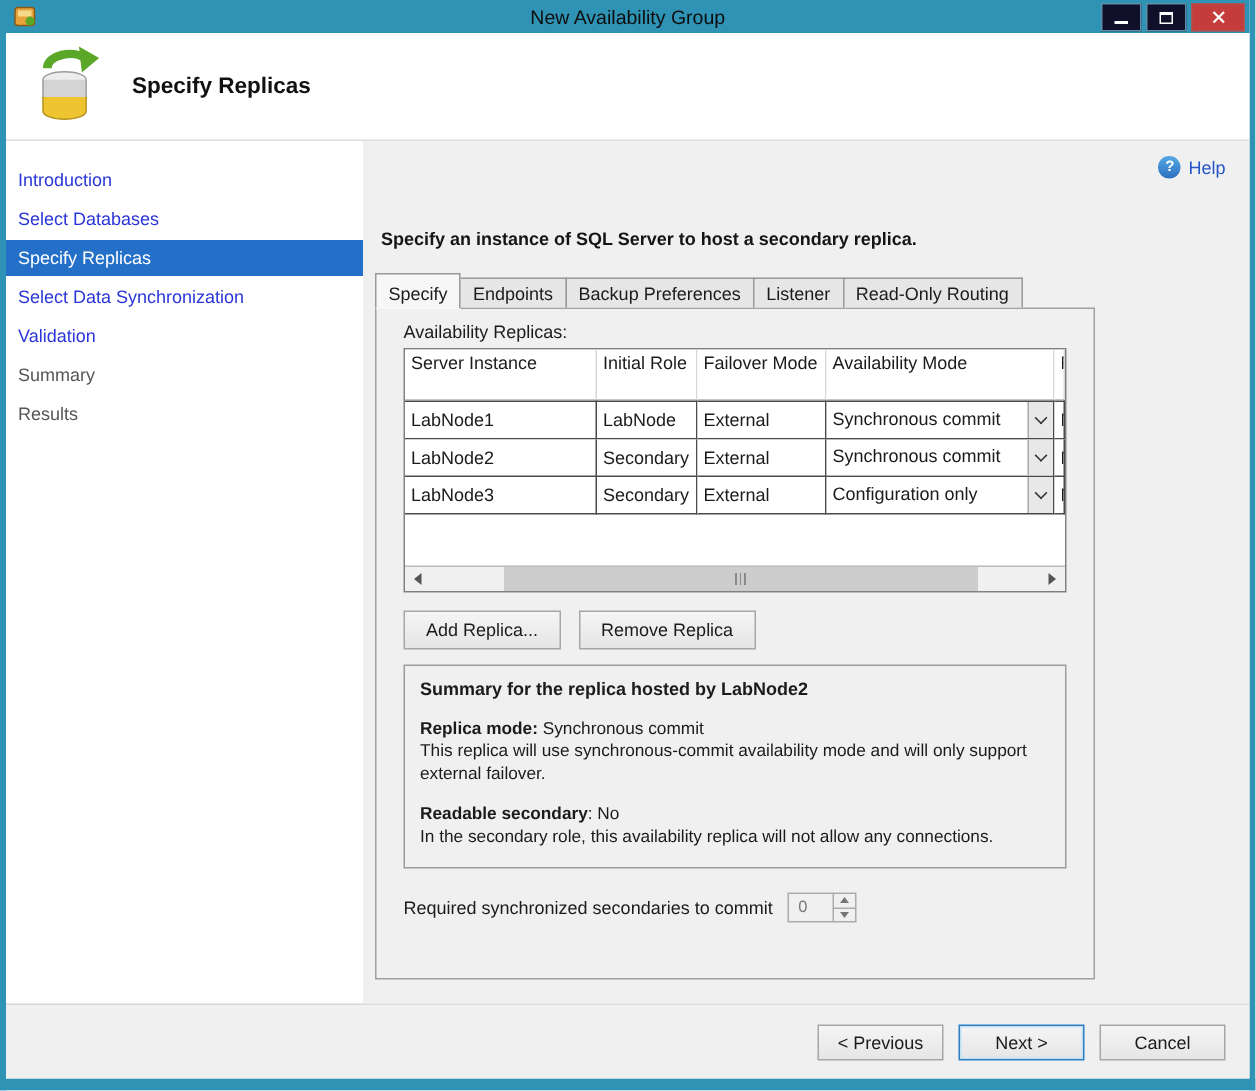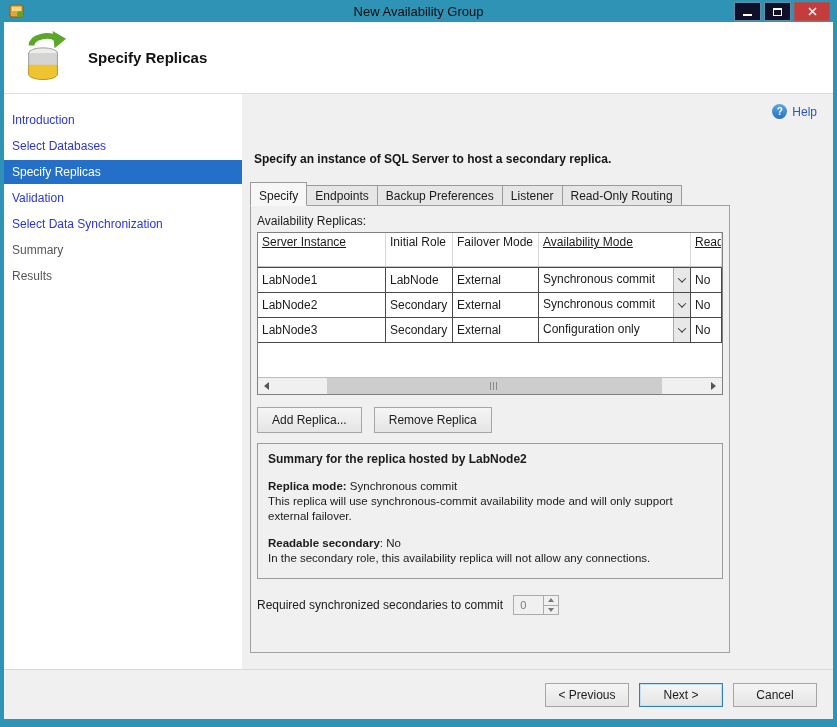--- a/index.html
+++ b/index.html
@@ -63,36 +63,36 @@
     height: 20px; padding: 3px 8px 2px 8px; border: 1px solid #9A9A9A; border-bottom: none;
     background: #E6E6E6; margin-right: -1px; font-size: 12px; cursor: pointer; white-space: nowrap;
   }
   .tab.active {
     height: 24px; padding-top: 6px; background: #F7F7F7;
     margin-bottom: -1px; border-bottom: 1px solid #F7F7F7; position: relative; z-index: 3;
   }
   
   .panel {
     margin-left: 8px; width: 480px; height: 448px;
-    border: 1px solid #A0A0A0; padding: 8px 6px; background: #F0F0F0; position: relative; z-index: 1;
+    border: 1px solid #A0A0A0; padding: 8px 18px; background: #F0F0F0; position: relative; z-index: 1;
   }
   .replicas-label { font-size: 12px; margin-bottom: 4px; }
   .grid-wrap {
     height: 163px; border: 1px solid #808080; background: #fff;
     position: relative; overflow: hidden;
   }
   table { border-collapse: separate; border-spacing: 0; table-layout: fixed; width: 100%; }
   col.c0 { width: 128px; } col.c1 { width: 67px; } col.c2 { width: 86px; } col.c3 { width: 152px; }
   th {
     height: 34px; text-align: left; vertical-align: top; font-weight: normal;
     padding: 2px 4px; background: #fff; font-size: 12px;
     border-right: 1px solid #D8D8D8; border-bottom: 1px solid #C4C4C4;
     white-space: normal; overflow: hidden;
   }
-  th.nowrap { white-space: nowrap; text-decoration: underline; }
+  th.nowrap { white-space: nowrap; }
   td {
     height: 24px; padding: 0 4px; font-size: 12px; background: #fff;
     border-right: 1px solid #4A4A4A; border-bottom: 1px solid #4A4A4A;
     white-space: nowrap; overflow: hidden;
   }
   tbody tr:first-child td { border-top: 1px solid #4A4A4A; }
   td.combo-cell { padding: 0; }
   .combo { display: flex; align-items: stretch; height: 24px; background: #fff; cursor: pointer; }
   .combo-text { flex: 1; padding: 4px 4px 0 4px; overflow: hidden; white-space: nowrap; }
   .combo-btn {
@@ -188,22 +188,22 @@
     </span>
     <span class="header-title">Specify Replicas</span>
   </div>
 
   <div class="body">
 
     <nav class="sidebar">
       <div class="side-item link">Introduction</div>
       <div class="side-item link">Select Databases</div>
       <div class="side-item active">Specify Replicas</div>
+      <div class="side-item link">Select Data Synchronization</div>
       <div class="side-item link">Validation</div>
-      <div class="side-item link">Select Data Synchronization</div>
       <div class="side-item disabled">Summary</div>
       <div class="side-item disabled">Results</div>
     </nav>
 
     <div class="main">
 
       <div class="help-link">
         <span class="help-icon">?</span>
         <span>Help</span>
       </div>

